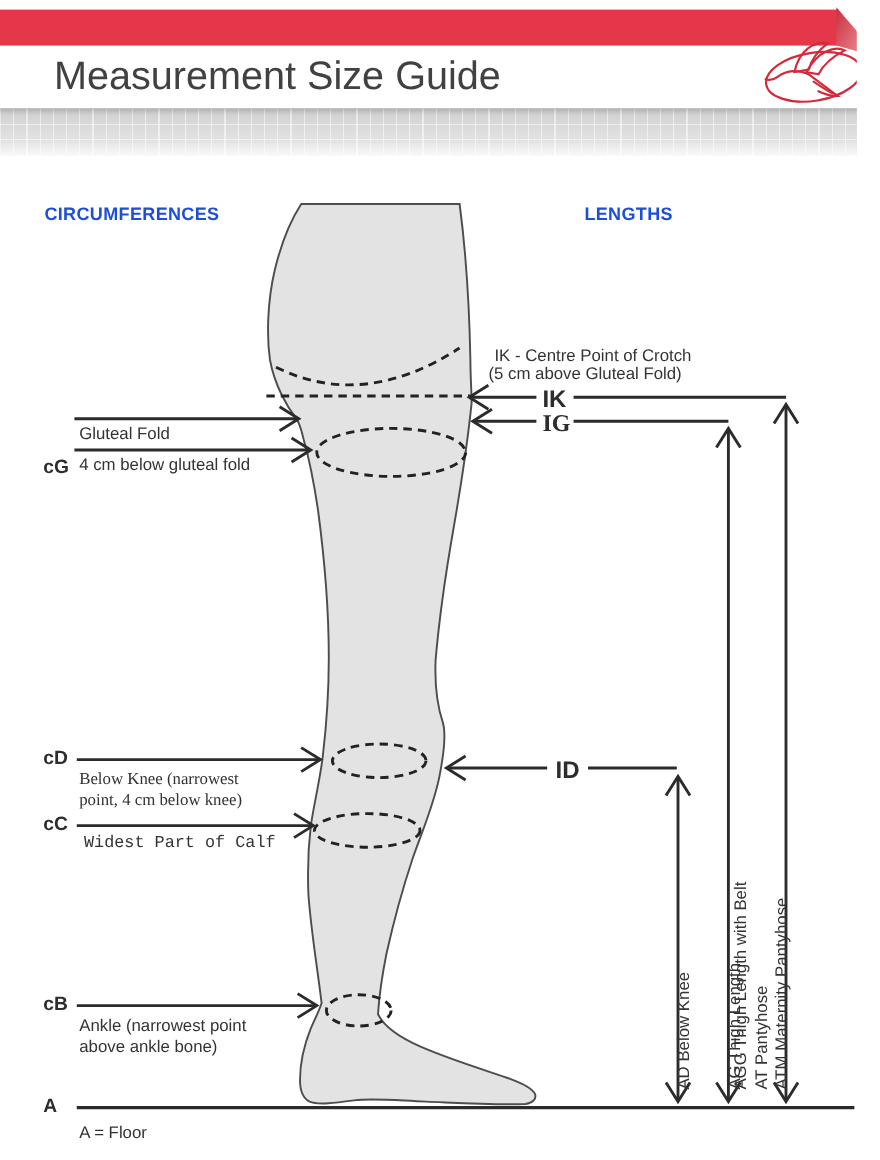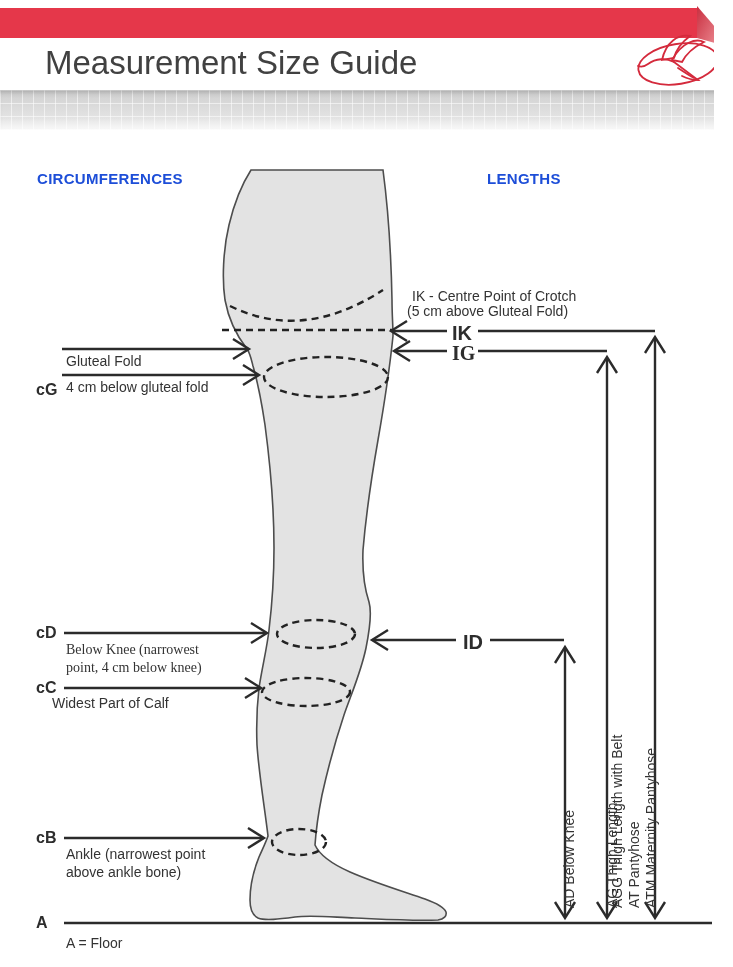--- a/index.html
+++ b/index.html
@@ -147,21 +147,21 @@
 
   <div class="code" style="left:36px;top:357px;margin-top:24px;">cG</div>
   <div class="lbl" style="left:66px;top:352px;">Gluteal Fold</div>
   <div class="lbl" style="left:66px;top:378px;">4 cm below gluteal fold</div>
 
   <div class="code" style="left:36px;top:624px;">cD</div>
   <div class="lbl" style="left:66px;top:641px;font-family:Liberation Serif, serif;">Below Knee (narrowest
 point, 4 cm below knee)</div>
 
   <div class="code" style="left:36px;top:679px;">cC</div>
-  <div class="lbl" style="left:52px;top:694px;">Widest Part of Calf</div>
+  <div class="lbl" style="left:70px;top:694px;font-family:Liberation Mono, monospace;">Widest Part of Calf</div>
 
   <div class="code" style="left:36px;top:829px;">cB</div>
   <div class="lbl" style="left:66px;top:845px;">Ankle (narrowest point
 above ankle bone)</div>
 
   <div class="code" style="left:36px;top:914px;">A</div>
   <div class="lbl" style="left:66px;top:934px;">A = Floor</div>
 
   <div class="vlabel" style="left:578px;top:891px;">AD Below Knee</div>
   <div class="vlabel" style="left:621px;top:891px;">AG Thigh Length</div>

